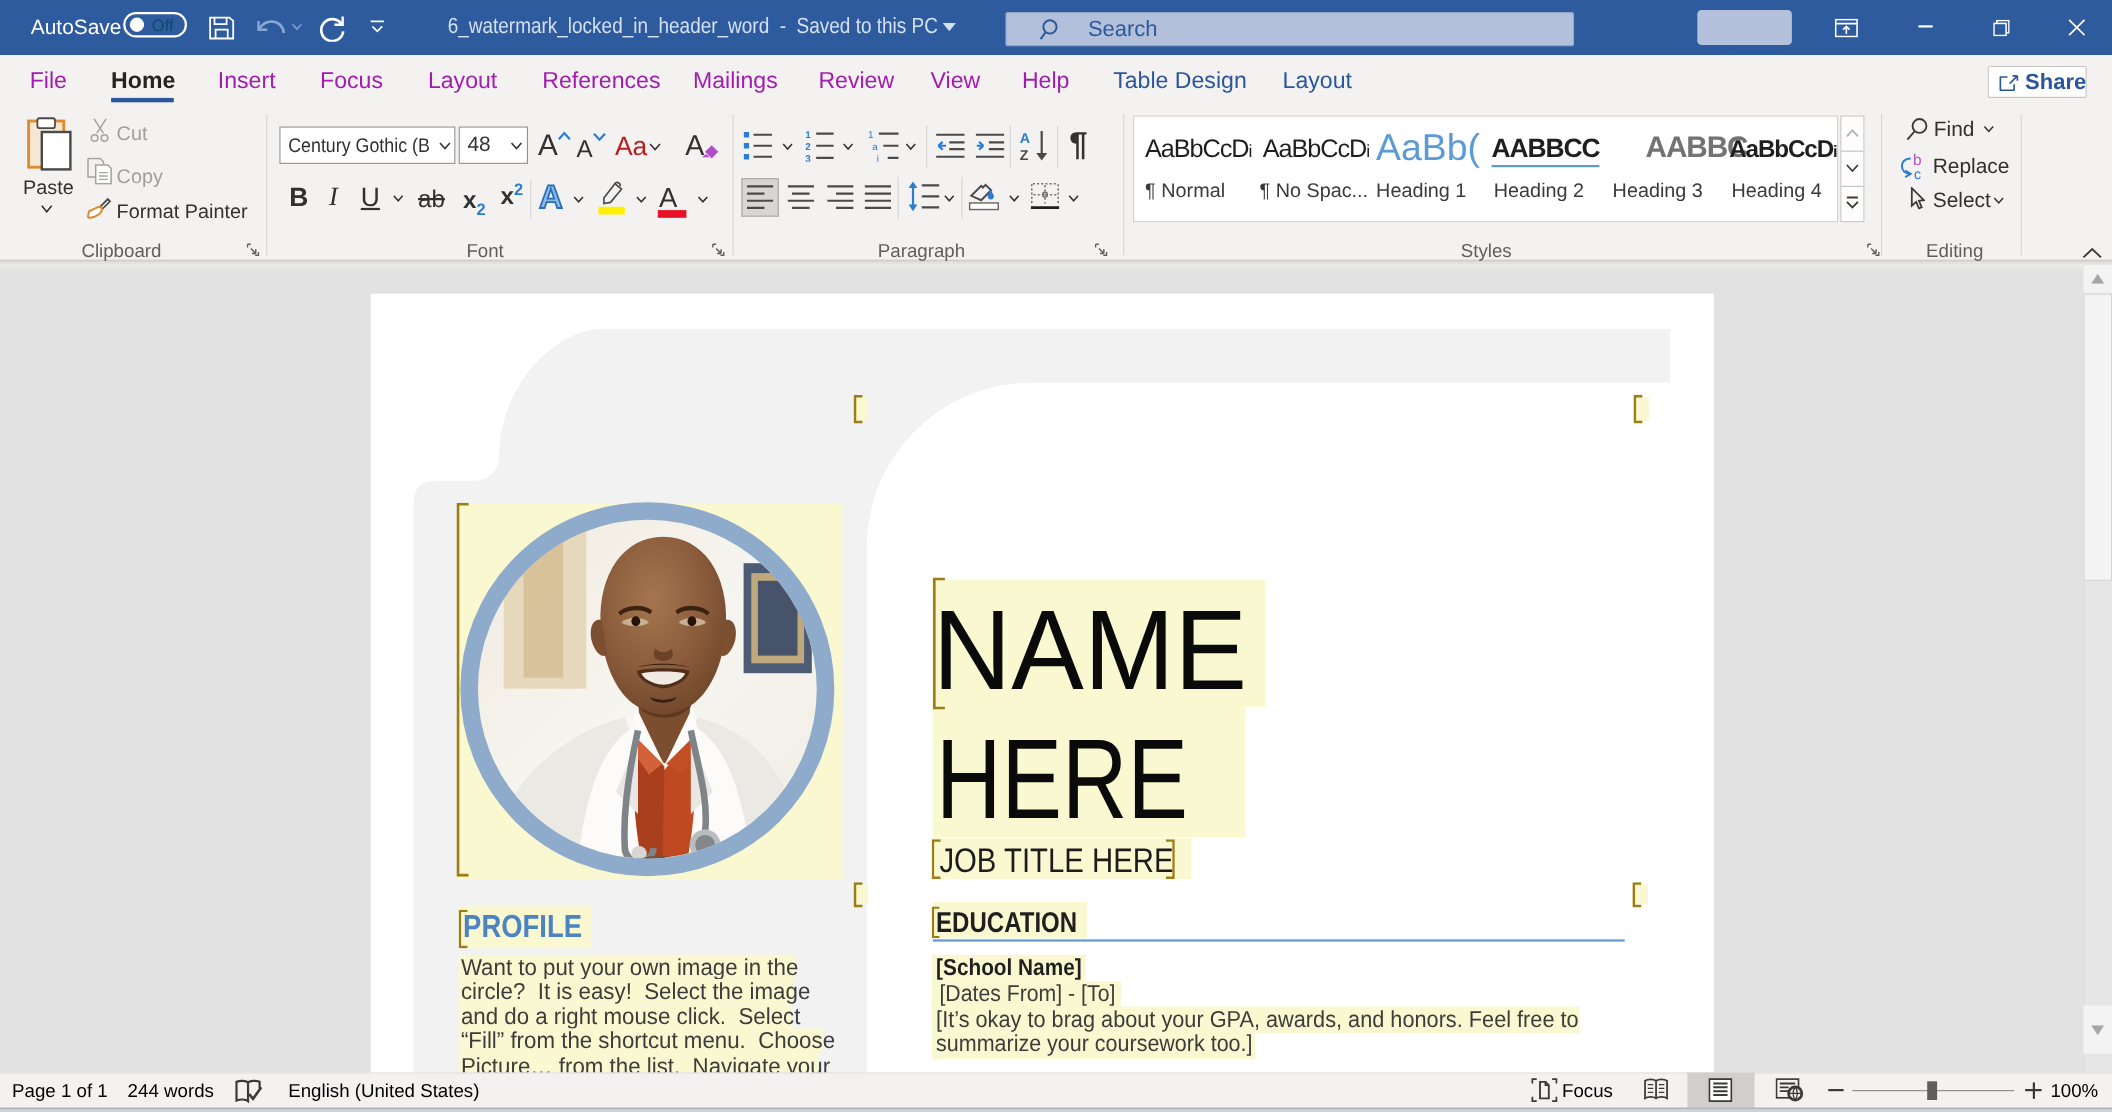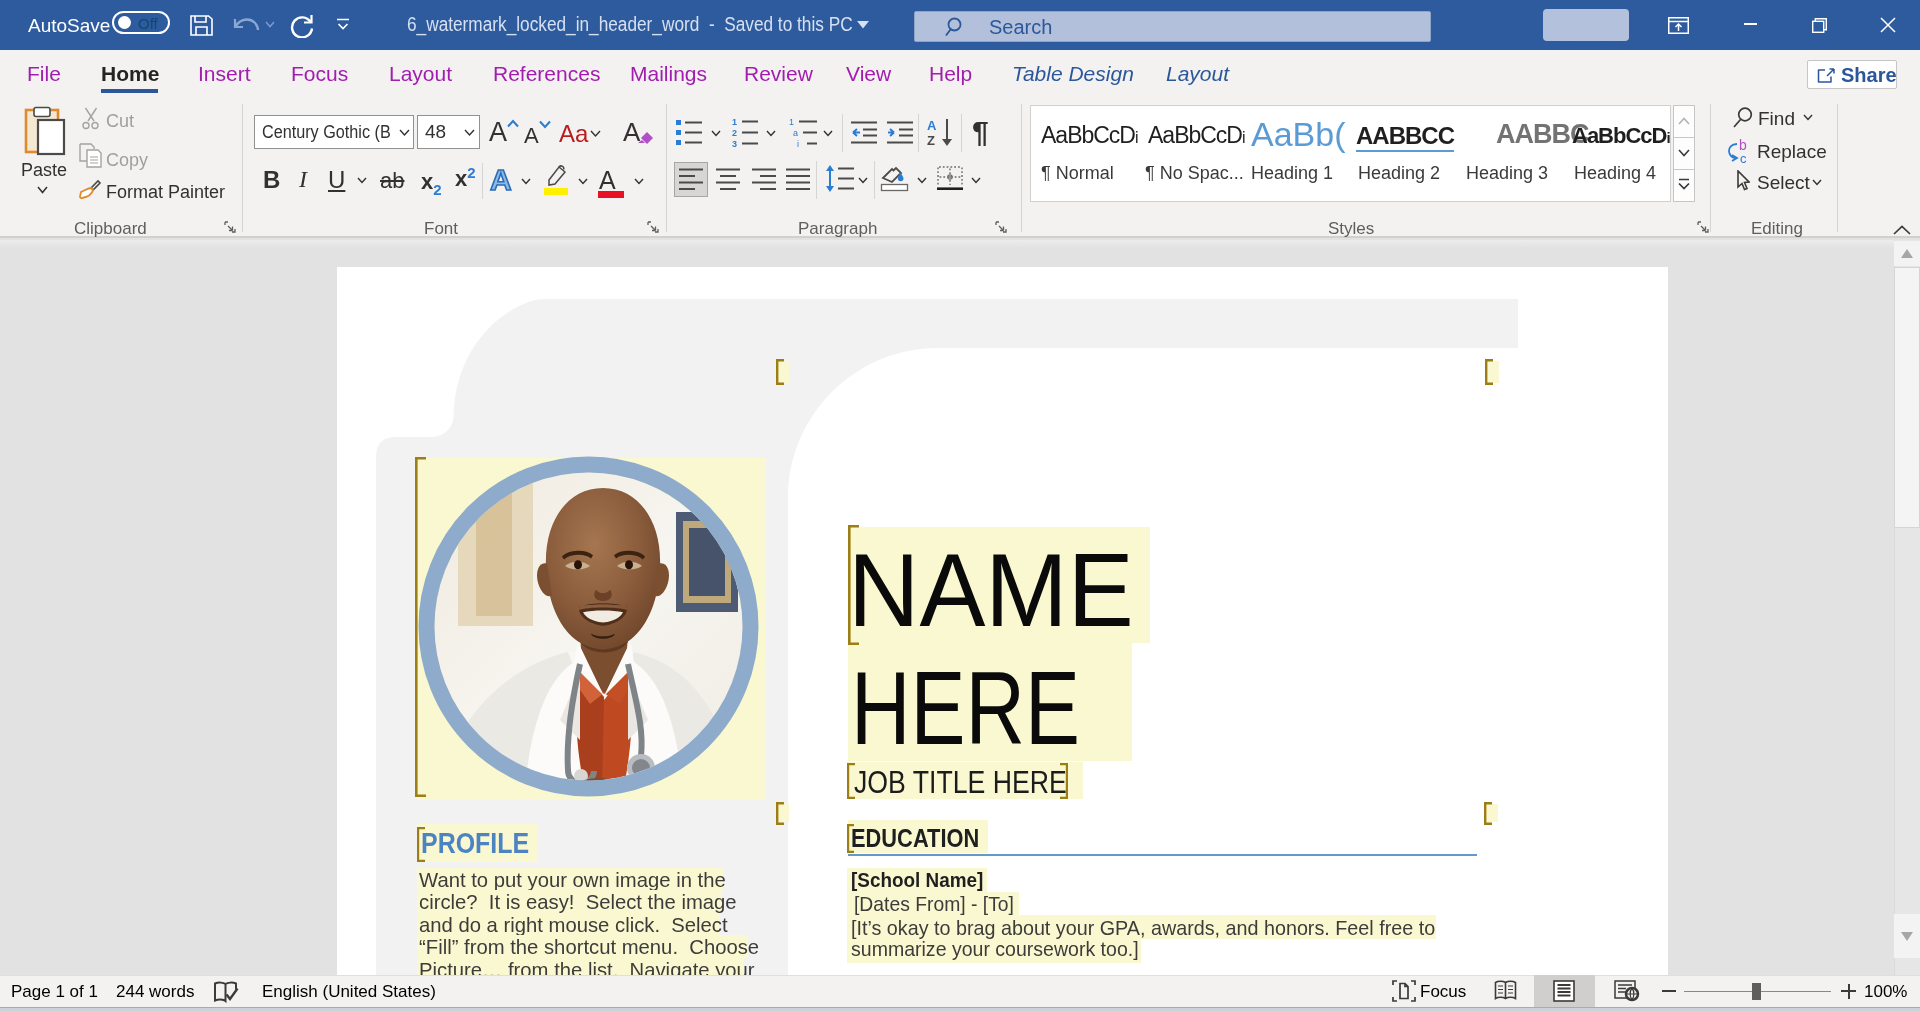--- a/index.html
+++ b/index.html
@@ -2,25 +2,25 @@
 <html><head>
 <meta charset="utf-8">
 <style>
 * { margin:0; padding:0; box-sizing:border-box; }
 html,body { width:1920px; height:1011px; overflow:hidden; background:#e2e2e2; font-family:"Liberation Sans",sans-serif; }
 .abs { position:absolute; }
 #titlebar { position:absolute; left:0; top:0; width:1920px; height:50px; background:#2e5b9e; color:#fff; }
 #tabrow { position:absolute; left:0; top:50px; width:1920px; height:48px; background:#f3f2f1; }
 #ribbon { position:absolute; left:0; top:98px; width:1920px; height:140px; background:#f3f2f1; border-bottom:2px solid #d2d0ce; }
 #canvas { position:absolute; left:0; top:240px; width:1920px; height:735px; background:#e2e2e2; overflow:hidden; }
-#page { position:absolute; left:337px; top:267px; width:1331px; height:720px; background:#fff; }
+#page { position:absolute; left:337px; top:267px; width:1221px; height:720px; background:#fff; }
 #statusbar { position:absolute; left:0; top:975px; width:1920px; height:32px; background:#f3f2f1; border-top:1px solid #e1dfdd; color:#3b3a39; }
 #bottomstrip { position:absolute; left:0; top:1007px; width:1920px; height:4px; background:#ccd2da; border-top:1px solid #ababab; }
 .tab { position:absolute; top:62px; font-size:21px; color:#a21caf; }
-.tab.ctx { color:#2b579a;font-style:italic; }
+.tab.ctx { color:#2b579a; }
 .glabel { position:absolute; top:219px; font-size:17px; color:#605e5c; }
 .vdiv { position:absolute; top:104px; height:128px; width:1px; background:#d6d4d2; }
 .launcher { position:absolute; width:12px; height:12px; }
 svg { display:block; }
 .hl { background:#faf8d0; }
 </style>
 </head>
 <body>
 <div id="titlebar"></div>
 <div>

